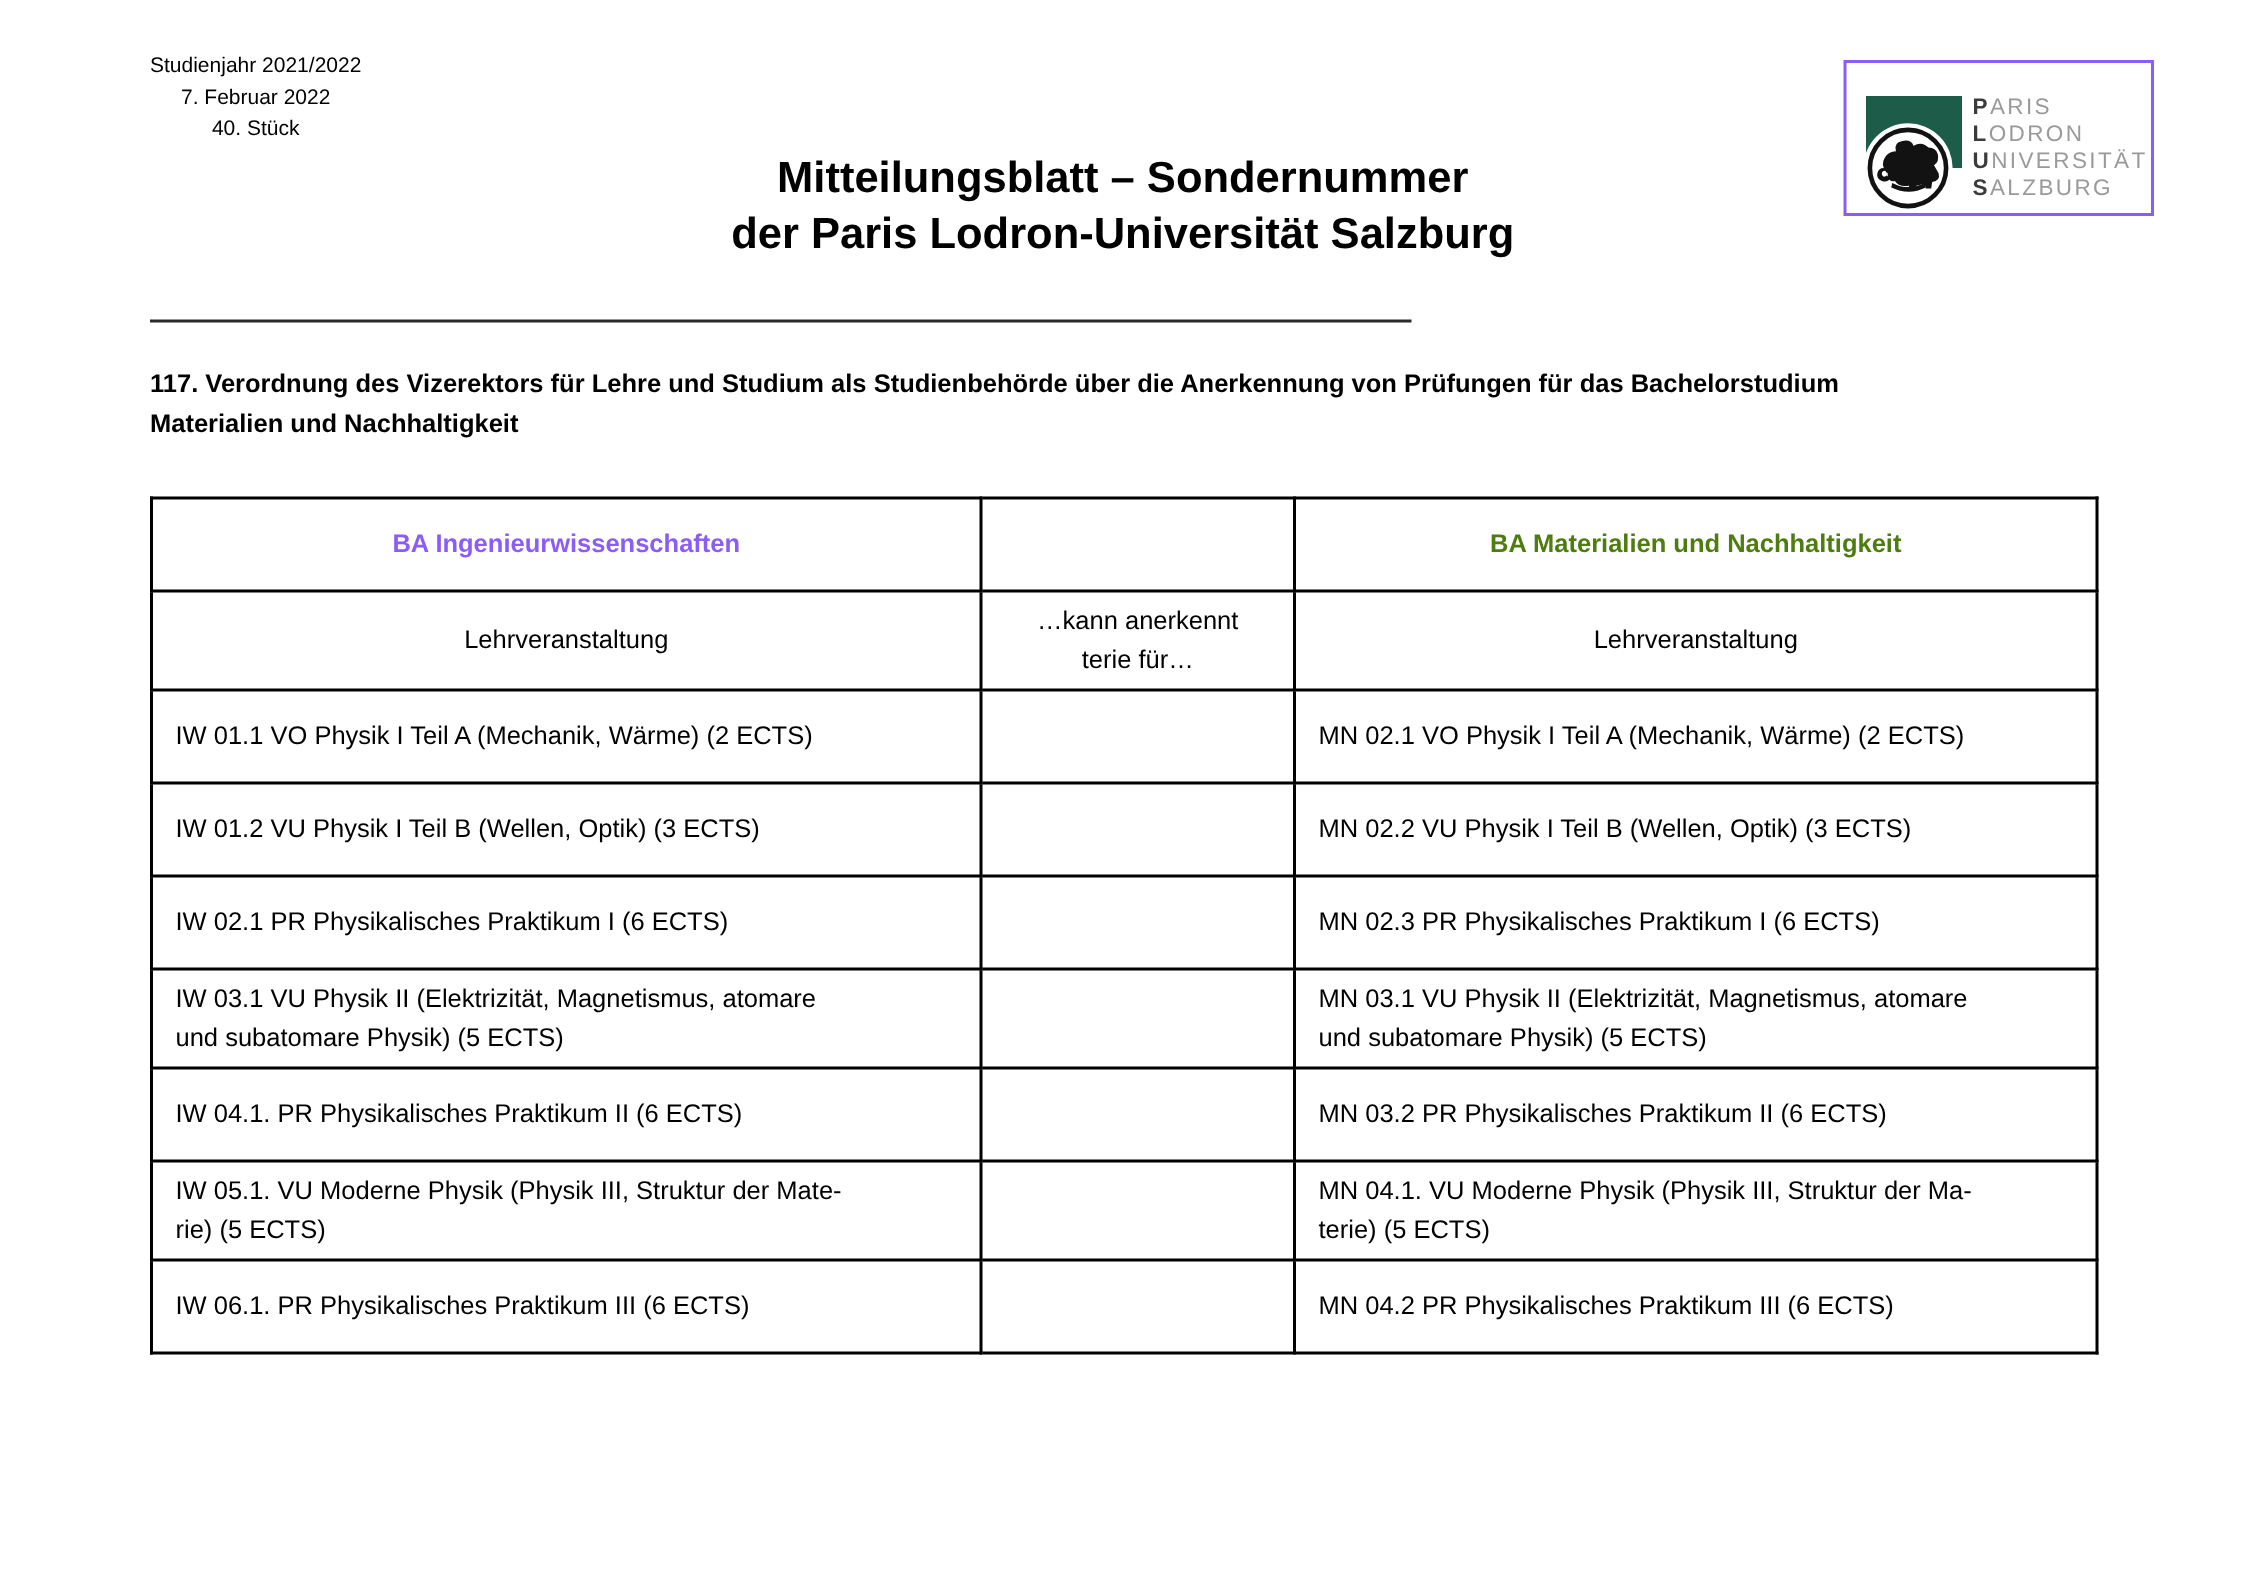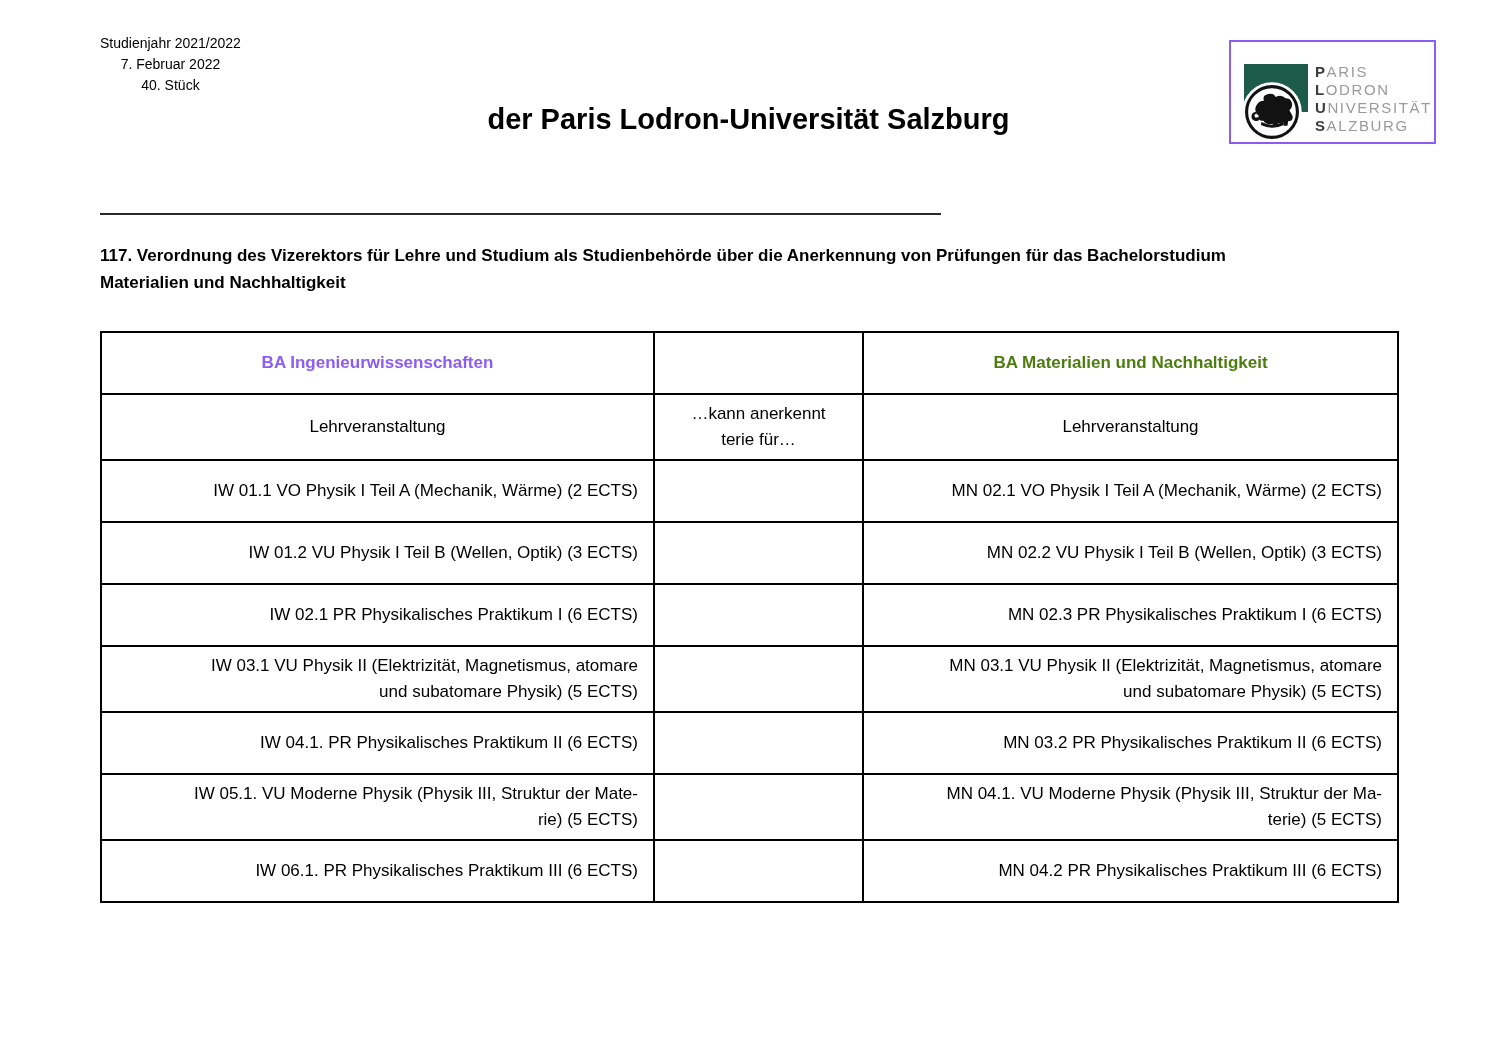--- a/index.html
+++ b/index.html
@@ -22,21 +22,21 @@
   .rule{position:absolute;left:100px;top:213px;width:841px;border-top:2px solid #2a2a2a;height:0;}
   
   .ordinance{position:absolute;left:100px;top:242px;width:1305px;font-size:17px;font-weight:bold;line-height:27px;white-space:pre-wrap;}
   
   table.recognition{
     position:absolute;left:100px;top:331px;width:1297px;
     border-collapse:collapse;table-layout:fixed;font-size:17px;
   }
   table.recognition td{
     border:2px solid #000;padding:6px 15px;vertical-align:middle;
-    white-space:pre-wrap;line-height:26px;height:62px;box-sizing:border-box;text-align:right;
+    white-space:pre-wrap;line-height:26px;height:62px;box-sizing:border-box;
   }
   tr.hdr td{text-align:center;font-weight:bold;}
   tr.subhdr td{text-align:center;}
   td.c-green{color:#8b5cf6;}
   td.c-blue{color:#4d7c0f;}
 </style>
 </head>
 <body>
 
 <div class="meta">
@@ -60,20 +60,21 @@
   </div>
   <div class="logo-text">
     <div><b>P</b><span>ARIS</span></div>
     <div><b>L</b><span>ODRON</span></div>
     <div><b>U</b><span>NIVERSITÄT</span></div>
     <div><b>S</b><span>ALZBURG</span></div>
   </div>
 </div>
 
 <div class="title">
+  <div>Mitteilungsblatt – Sondernummer</div>
   <div>der Paris Lodron-Universität Salzburg</div>
 </div>
 
 <div class="rule"></div>
 
 <div class="ordinance">117. Verordnung des Vizerektors für Lehre und Studium als Studienbehörde über die Anerkennung von Prüfungen für das Bachelorstudium
 Materialien und Nachhaltigkeit</div>
 
 <table class="recognition">
   <colgroup>

